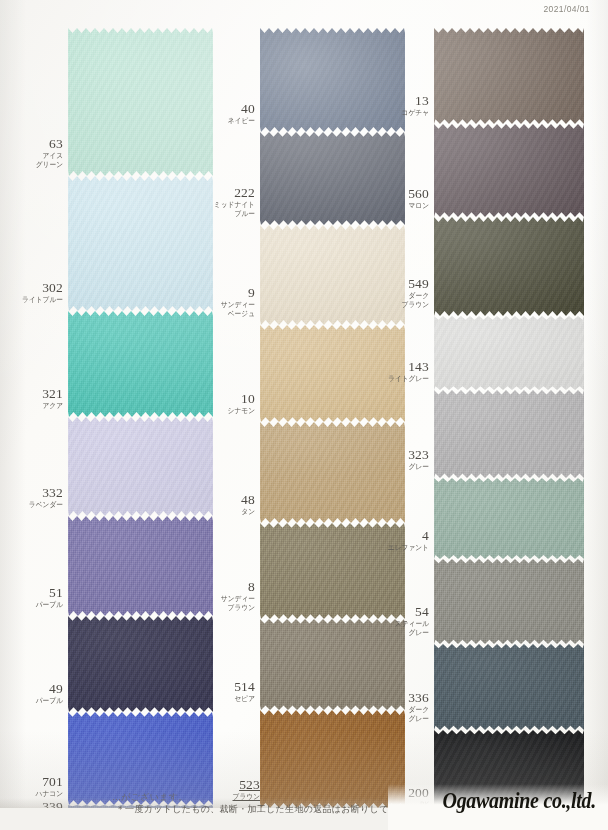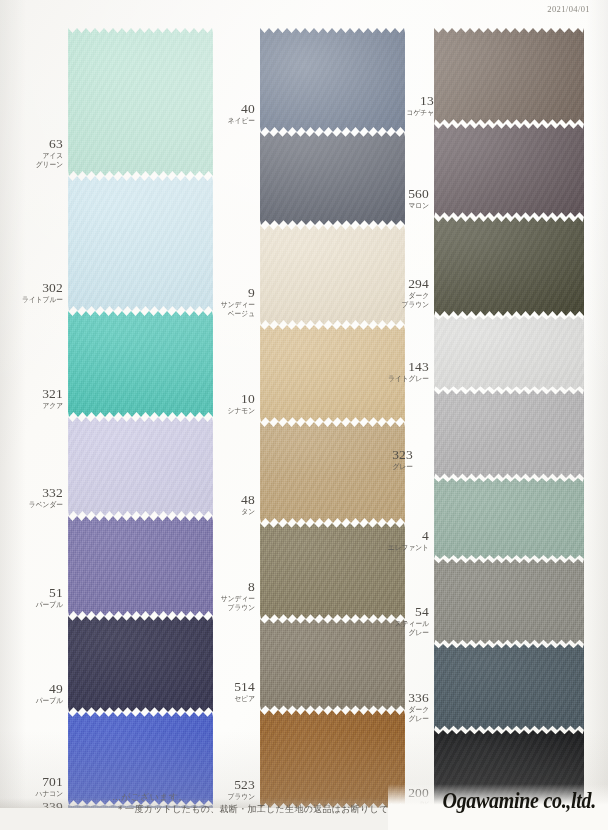--- a/index.html
+++ b/index.html
@@ -22,21 +22,21 @@
     background:
       radial-gradient(150% 90% at 50% 8%, rgba(255,255,255,.55) 0%, rgba(255,255,255,0) 55%),
       linear-gradient(to right, rgba(168,164,158,.20) 0px, rgba(255,255,255,0) 26px),
       linear-gradient(to left, rgba(168,164,158,.16) 0px, rgba(255,255,255,0) 22px),
       linear-gradient(to bottom, rgba(255,255,255,0) 88%, rgba(198,194,186,.28) 100%);
   }
 
   
   #date{
     position:absolute;right:18px;top:4px;
-    font-family:Liberation Serif, serif;
+    font-family:Liberation Sans, sans-serif;
     font-size:8.5px;color:#8b8880;letter-spacing:.4px;
     z-index:7;
   }
 
   
   .col{position:absolute;top:0;}
   #col-left  {left:68px;  width:145px;}
   #col-mid   {left:260px; width:145px;}
   #col-right {left:434px; width:150px;}
 
@@ -200,20 +200,25 @@
   <div class="col" id="col-mid">
       <div class="sw" style="top: 28px; height: 104px;">
         <div class="fab" style="background: rgb(29, 48, 80); clip-path: polygon(0px 0px, 4.5px 5px, 9px 0px, 13.5px 5px, 18px 0px, 22.5px 5px, 27px 0px, 31.5px 5px, 36px 0px, 40.5px 5px, 45px 0px, 49.5px 5px, 54px 0px, 58.5px 5px, 63px 0px, 67.5px 5px, 72px 0px, 76.5px 5px, 81px 0px, 85.5px 5px, 90px 0px, 94.5px 5px, 99px 0px, 103.5px 5px, 108px 0px, 112.5px 5px, 117px 0px, 121.5px 5px, 126px 0px, 130.5px 5px, 135px 0px, 139.5px 5px, 144px 0px, 145px 5px, 145px 0px, 145px 104px, 145px 104px, 140.5px 99px, 136px 104px, 131.5px 99px, 127px 104px, 122.5px 99px, 118px 104px, 113.5px 99px, 109px 104px, 104.5px 99px, 100px 104px, 95.5px 99px, 91px 104px, 86.5px 99px, 82px 104px, 77.5px 99px, 73px 104px, 68.5px 99px, 64px 104px, 59.5px 99px, 55px 104px, 50.5px 99px, 46px 104px, 41.5px 99px, 37px 104px, 32.5px 99px, 28px 104px, 23.5px 99px, 19px 104px, 14.5px 99px, 10px 104px, 5.5px 99px, 1px 104px, 0px 99px, 0px 104px);"></div>
         <div class="lab" style="right: 100%; margin-right: 5px; bottom: 6px;">
           <span class="num">40</span>
           <span class="nm">ネイビー</span>
         </div>
       </div>
       <div class="sw" style="top: 132px; height: 93px;">
         <div class="fab" style="background: rgb(28, 34, 50); clip-path: polygon(0px 0px, 4.5px 4.65px, 9px 0px, 13.5px 4.65px, 18px 0px, 22.5px 4.65px, 27px 0px, 31.5px 4.65px, 36px 0px, 40.5px 4.65px, 45px 0px, 49.5px 4.65px, 54px 0px, 58.5px 4.65px, 63px 0px, 67.5px 4.65px, 72px 0px, 76.5px 4.65px, 81px 0px, 85.5px 4.65px, 90px 0px, 94.5px 4.65px, 99px 0px, 103.5px 4.65px, 108px 0px, 112.5px 4.65px, 117px 0px, 121.5px 4.65px, 126px 0px, 130.5px 4.65px, 135px 0px, 139.5px 4.65px, 144px 0px, 145px 4.65px, 145px 0px, 145px 93px, 145px 93px, 140.5px 88.35px, 136px 93px, 131.5px 88.35px, 127px 93px, 122.5px 88.35px, 118px 93px, 113.5px 88.35px, 109px 93px, 104.5px 88.35px, 100px 93px, 95.5px 88.35px, 91px 93px, 86.5px 88.35px, 82px 93px, 77.5px 88.35px, 73px 93px, 68.5px 88.35px, 64px 93px, 59.5px 88.35px, 55px 93px, 50.5px 88.35px, 46px 93px, 41.5px 88.35px, 37px 93px, 32.5px 88.35px, 28px 93px, 23.5px 88.35px, 19px 93px, 14.5px 88.35px, 10px 93px, 5.5px 88.35px, 1px 93px, 0px 88.35px, 0px 93px);"></div>
+        <div class="lab" style="right: 100%; margin-right: 5px; bottom: 6px;">
+          <span class="num">222</span>
+          <span class="nm">ミッドナイト
+ブルー</span>
+        </div>
       </div>
       <div class="sw" style="top: 225px; height: 100px;">
         <div class="fab" style="background: rgb(228, 216, 192); clip-path: polygon(0px 0px, 4.5px 5px, 9px 0px, 13.5px 5px, 18px 0px, 22.5px 5px, 27px 0px, 31.5px 5px, 36px 0px, 40.5px 5px, 45px 0px, 49.5px 5px, 54px 0px, 58.5px 5px, 63px 0px, 67.5px 5px, 72px 0px, 76.5px 5px, 81px 0px, 85.5px 5px, 90px 0px, 94.5px 5px, 99px 0px, 103.5px 5px, 108px 0px, 112.5px 5px, 117px 0px, 121.5px 5px, 126px 0px, 130.5px 5px, 135px 0px, 139.5px 5px, 144px 0px, 145px 5px, 145px 0px, 145px 100px, 145px 100px, 140.5px 95px, 136px 100px, 131.5px 95px, 127px 100px, 122.5px 95px, 118px 100px, 113.5px 95px, 109px 100px, 104.5px 95px, 100px 100px, 95.5px 95px, 91px 100px, 86.5px 95px, 82px 100px, 77.5px 95px, 73px 100px, 68.5px 95px, 64px 100px, 59.5px 95px, 55px 100px, 50.5px 95px, 46px 100px, 41.5px 95px, 37px 100px, 32.5px 95px, 28px 100px, 23.5px 95px, 19px 100px, 14.5px 95px, 10px 100px, 5.5px 95px, 1px 100px, 0px 95px, 0px 100px);"></div>
         <div class="lab" style="right: 100%; margin-right: 5px; bottom: 6px;">
           <span class="num">9</span>
           <span class="nm">サンディー
 ベージュ</span>
         </div>
       </div>
       <div class="sw" style="top: 325px; height: 97px;">
@@ -240,59 +245,59 @@
       </div>
       <div class="sw" style="top: 619px; height: 91px;">
         <div class="fab" style="background: rgb(138, 130, 114); clip-path: polygon(0px 0px, 4.5px 4.55px, 9px 0px, 13.5px 4.55px, 18px 0px, 22.5px 4.55px, 27px 0px, 31.5px 4.55px, 36px 0px, 40.5px 4.55px, 45px 0px, 49.5px 4.55px, 54px 0px, 58.5px 4.55px, 63px 0px, 67.5px 4.55px, 72px 0px, 76.5px 4.55px, 81px 0px, 85.5px 4.55px, 90px 0px, 94.5px 4.55px, 99px 0px, 103.5px 4.55px, 108px 0px, 112.5px 4.55px, 117px 0px, 121.5px 4.55px, 126px 0px, 130.5px 4.55px, 135px 0px, 139.5px 4.55px, 144px 0px, 145px 4.55px, 145px 0px, 145px 91px, 145px 91px, 140.5px 86.45px, 136px 91px, 131.5px 86.45px, 127px 91px, 122.5px 86.45px, 118px 91px, 113.5px 86.45px, 109px 91px, 104.5px 86.45px, 100px 91px, 95.5px 86.45px, 91px 91px, 86.5px 86.45px, 82px 91px, 77.5px 86.45px, 73px 91px, 68.5px 86.45px, 64px 91px, 59.5px 86.45px, 55px 91px, 50.5px 86.45px, 46px 91px, 41.5px 86.45px, 37px 91px, 32.5px 86.45px, 28px 91px, 23.5px 86.45px, 19px 91px, 14.5px 86.45px, 10px 91px, 5.5px 86.45px, 1px 91px, 0px 86.45px, 0px 91px);"></div>
         <div class="lab" style="right: 100%; margin-right: 5px; bottom: 6px;">
           <span class="num">514</span>
           <span class="nm">セピア</span>
         </div>
       </div>
       <div class="sw" style="top: 710px; height: 98px;">
         <div class="fab" style="background: rgb(149, 97, 44); clip-path: polygon(0px 0px, 4.5px 4.9px, 9px 0px, 13.5px 4.9px, 18px 0px, 22.5px 4.9px, 27px 0px, 31.5px 4.9px, 36px 0px, 40.5px 4.9px, 45px 0px, 49.5px 4.9px, 54px 0px, 58.5px 4.9px, 63px 0px, 67.5px 4.9px, 72px 0px, 76.5px 4.9px, 81px 0px, 85.5px 4.9px, 90px 0px, 94.5px 4.9px, 99px 0px, 103.5px 4.9px, 108px 0px, 112.5px 4.9px, 117px 0px, 121.5px 4.9px, 126px 0px, 130.5px 4.9px, 135px 0px, 139.5px 4.9px, 144px 0px, 145px 4.9px, 145px 0px, 145px 98px, 145px 98px, 140.5px 93.1px, 136px 98px, 131.5px 93.1px, 127px 98px, 122.5px 93.1px, 118px 98px, 113.5px 93.1px, 109px 98px, 104.5px 93.1px, 100px 98px, 95.5px 93.1px, 91px 98px, 86.5px 93.1px, 82px 98px, 77.5px 93.1px, 73px 98px, 68.5px 93.1px, 64px 98px, 59.5px 93.1px, 55px 98px, 50.5px 93.1px, 46px 98px, 41.5px 93.1px, 37px 98px, 32.5px 93.1px, 28px 98px, 23.5px 93.1px, 19px 98px, 14.5px 93.1px, 10px 98px, 5.5px 93.1px, 1px 98px, 0px 93.1px, 0px 98px);"></div>
-        <div class="lab" style="right: 100%; margin-right: 5px; bottom: 6px;">
+        <div class="lab" style="right: 100%; bottom: 6px; text-decoration: underline;">
           <span class="num">523</span>
           <span class="nm">ブラウン</span>
         </div>
       </div>
     </div>
   <div class="col" id="col-right">
       <div class="sw" style="top: 28px; height: 96px;">
         <div class="fab" style="background: rgb(76, 58, 45); clip-path: polygon(0px 0px, 4.5px 4.8px, 9px 0px, 13.5px 4.8px, 18px 0px, 22.5px 4.8px, 27px 0px, 31.5px 4.8px, 36px 0px, 40.5px 4.8px, 45px 0px, 49.5px 4.8px, 54px 0px, 58.5px 4.8px, 63px 0px, 67.5px 4.8px, 72px 0px, 76.5px 4.8px, 81px 0px, 85.5px 4.8px, 90px 0px, 94.5px 4.8px, 99px 0px, 103.5px 4.8px, 108px 0px, 112.5px 4.8px, 117px 0px, 121.5px 4.8px, 126px 0px, 130.5px 4.8px, 135px 0px, 139.5px 4.8px, 144px 0px, 148.5px 4.8px, 150px 0px, 150px 96px, 150px 96px, 145.5px 91.2px, 141px 96px, 136.5px 91.2px, 132px 96px, 127.5px 91.2px, 123px 96px, 118.5px 91.2px, 114px 96px, 109.5px 91.2px, 105px 96px, 100.5px 91.2px, 96px 96px, 91.5px 91.2px, 87px 96px, 82.5px 91.2px, 78px 96px, 73.5px 91.2px, 69px 96px, 64.5px 91.2px, 60px 96px, 55.5px 91.2px, 51px 96px, 46.5px 91.2px, 42px 96px, 37.5px 91.2px, 33px 96px, 28.5px 91.2px, 24px 96px, 19.5px 91.2px, 15px 96px, 10.5px 91.2px, 6px 96px, 1.5px 91.2px, 0px 96px);"></div>
-        <div class="lab" style="right: 100%; bottom: 6px;">
+        <div class="lab" style="right: 100%; margin-right: 5px; bottom: 6px;">
           <span class="num">13</span>
           <span class="nm">コゲチャ</span>
         </div>
       </div>
       <div class="sw" style="top: 124px; height: 93px;">
         <div class="fab" style="background: rgb(58, 43, 49); clip-path: polygon(0px 0px, 4.5px 4.65px, 9px 0px, 13.5px 4.65px, 18px 0px, 22.5px 4.65px, 27px 0px, 31.5px 4.65px, 36px 0px, 40.5px 4.65px, 45px 0px, 49.5px 4.65px, 54px 0px, 58.5px 4.65px, 63px 0px, 67.5px 4.65px, 72px 0px, 76.5px 4.65px, 81px 0px, 85.5px 4.65px, 90px 0px, 94.5px 4.65px, 99px 0px, 103.5px 4.65px, 108px 0px, 112.5px 4.65px, 117px 0px, 121.5px 4.65px, 126px 0px, 130.5px 4.65px, 135px 0px, 139.5px 4.65px, 144px 0px, 148.5px 4.65px, 150px 0px, 150px 93px, 150px 93px, 145.5px 88.35px, 141px 93px, 136.5px 88.35px, 132px 93px, 127.5px 88.35px, 123px 93px, 118.5px 88.35px, 114px 93px, 109.5px 88.35px, 105px 93px, 100.5px 88.35px, 96px 93px, 91.5px 88.35px, 87px 93px, 82.5px 88.35px, 78px 93px, 73.5px 88.35px, 69px 93px, 64.5px 88.35px, 60px 93px, 55.5px 88.35px, 51px 93px, 46.5px 88.35px, 42px 93px, 37.5px 88.35px, 33px 93px, 28.5px 88.35px, 24px 93px, 19.5px 88.35px, 15px 93px, 10.5px 88.35px, 6px 93px, 1.5px 88.35px, 0px 93px);"></div>
         <div class="lab" style="right: 100%; margin-right: 5px; bottom: 6px;">
           <span class="num">560</span>
           <span class="nm">マロン</span>
         </div>
       </div>
       <div class="sw" style="top: 217px; height: 99px;">
         <div class="fab" style="background: rgb(51, 51, 31); clip-path: polygon(0px 0px, 4.5px 4.95px, 9px 0px, 13.5px 4.95px, 18px 0px, 22.5px 4.95px, 27px 0px, 31.5px 4.95px, 36px 0px, 40.5px 4.95px, 45px 0px, 49.5px 4.95px, 54px 0px, 58.5px 4.95px, 63px 0px, 67.5px 4.95px, 72px 0px, 76.5px 4.95px, 81px 0px, 85.5px 4.95px, 90px 0px, 94.5px 4.95px, 99px 0px, 103.5px 4.95px, 108px 0px, 112.5px 4.95px, 117px 0px, 121.5px 4.95px, 126px 0px, 130.5px 4.95px, 135px 0px, 139.5px 4.95px, 144px 0px, 148.5px 4.95px, 150px 0px, 150px 99px, 150px 99px, 145.5px 94.05px, 141px 99px, 136.5px 94.05px, 132px 99px, 127.5px 94.05px, 123px 99px, 118.5px 94.05px, 114px 99px, 109.5px 94.05px, 105px 99px, 100.5px 94.05px, 96px 99px, 91.5px 94.05px, 87px 99px, 82.5px 94.05px, 78px 99px, 73.5px 94.05px, 69px 99px, 64.5px 94.05px, 60px 99px, 55.5px 94.05px, 51px 99px, 46.5px 94.05px, 42px 99px, 37.5px 94.05px, 33px 99px, 28.5px 94.05px, 24px 99px, 19.5px 94.05px, 15px 99px, 10.5px 94.05px, 6px 99px, 1.5px 94.05px, 0px 99px);"></div>
         <div class="lab" style="right: 100%; margin-right: 5px; bottom: 6px;">
-          <span class="num">294</span>
+          <span class="num">549</span>
           <span class="nm">ダーク
 ブラウン</span>
         </div>
       </div>
       <div class="sw" style="top: 316px; height: 74px;">
         <div class="fab" style="background: rgb(220, 220, 218); clip-path: polygon(0px 0px, 4.5px 3.7px, 9px 0px, 13.5px 3.7px, 18px 0px, 22.5px 3.7px, 27px 0px, 31.5px 3.7px, 36px 0px, 40.5px 3.7px, 45px 0px, 49.5px 3.7px, 54px 0px, 58.5px 3.7px, 63px 0px, 67.5px 3.7px, 72px 0px, 76.5px 3.7px, 81px 0px, 85.5px 3.7px, 90px 0px, 94.5px 3.7px, 99px 0px, 103.5px 3.7px, 108px 0px, 112.5px 3.7px, 117px 0px, 121.5px 3.7px, 126px 0px, 130.5px 3.7px, 135px 0px, 139.5px 3.7px, 144px 0px, 148.5px 3.7px, 150px 0px, 150px 74px, 150px 74px, 145.5px 70.3px, 141px 74px, 136.5px 70.3px, 132px 74px, 127.5px 70.3px, 123px 74px, 118.5px 70.3px, 114px 74px, 109.5px 70.3px, 105px 74px, 100.5px 70.3px, 96px 74px, 91.5px 70.3px, 87px 74px, 82.5px 70.3px, 78px 74px, 73.5px 70.3px, 69px 74px, 64.5px 70.3px, 60px 74px, 55.5px 70.3px, 51px 74px, 46.5px 70.3px, 42px 74px, 37.5px 70.3px, 33px 74px, 28.5px 70.3px, 24px 74px, 19.5px 70.3px, 15px 74px, 10.5px 70.3px, 6px 74px, 1.5px 70.3px, 0px 74px);"></div>
         <div class="lab" style="right: 100%; margin-right: 5px; bottom: 6px;">
           <span class="num">143</span>
           <span class="nm">ライトグレー</span>
         </div>
       </div>
       <div class="sw" style="top: 390px; height: 88px;">
         <div class="fab" style="background: rgb(182, 181, 182); clip-path: polygon(0px 0px, 4.5px 4.4px, 9px 0px, 13.5px 4.4px, 18px 0px, 22.5px 4.4px, 27px 0px, 31.5px 4.4px, 36px 0px, 40.5px 4.4px, 45px 0px, 49.5px 4.4px, 54px 0px, 58.5px 4.4px, 63px 0px, 67.5px 4.4px, 72px 0px, 76.5px 4.4px, 81px 0px, 85.5px 4.4px, 90px 0px, 94.5px 4.4px, 99px 0px, 103.5px 4.4px, 108px 0px, 112.5px 4.4px, 117px 0px, 121.5px 4.4px, 126px 0px, 130.5px 4.4px, 135px 0px, 139.5px 4.4px, 144px 0px, 148.5px 4.4px, 150px 0px, 150px 88px, 150px 88px, 145.5px 83.6px, 141px 88px, 136.5px 83.6px, 132px 88px, 127.5px 83.6px, 123px 88px, 118.5px 83.6px, 114px 88px, 109.5px 83.6px, 105px 88px, 100.5px 83.6px, 96px 88px, 91.5px 83.6px, 87px 88px, 82.5px 83.6px, 78px 88px, 73.5px 83.6px, 69px 88px, 64.5px 83.6px, 60px 88px, 55.5px 83.6px, 51px 88px, 46.5px 83.6px, 42px 88px, 37.5px 83.6px, 33px 88px, 28.5px 83.6px, 24px 88px, 19.5px 83.6px, 15px 88px, 10.5px 83.6px, 6px 88px, 1.5px 83.6px, 0px 88px);"></div>
-        <div class="lab" style="right: 100%; margin-right: 21px; bottom: 6px;">
+        <div class="lab" style="right: 100%; margin-right: 5px; bottom: 6px;">
           <span class="num">323</span>
           <span class="nm">グレー</span>
         </div>
       </div>
       <div class="sw" style="top: 478px; height: 81px;">
         <div class="fab" style="background: rgb(154, 180, 167); clip-path: polygon(0px 0px, 4.5px 4.05px, 9px 0px, 13.5px 4.05px, 18px 0px, 22.5px 4.05px, 27px 0px, 31.5px 4.05px, 36px 0px, 40.5px 4.05px, 45px 0px, 49.5px 4.05px, 54px 0px, 58.5px 4.05px, 63px 0px, 67.5px 4.05px, 72px 0px, 76.5px 4.05px, 81px 0px, 85.5px 4.05px, 90px 0px, 94.5px 4.05px, 99px 0px, 103.5px 4.05px, 108px 0px, 112.5px 4.05px, 117px 0px, 121.5px 4.05px, 126px 0px, 130.5px 4.05px, 135px 0px, 139.5px 4.05px, 144px 0px, 148.5px 4.05px, 150px 0px, 150px 81px, 150px 81px, 145.5px 76.95px, 141px 81px, 136.5px 76.95px, 132px 81px, 127.5px 76.95px, 123px 81px, 118.5px 76.95px, 114px 81px, 109.5px 76.95px, 105px 81px, 100.5px 76.95px, 96px 81px, 91.5px 76.95px, 87px 81px, 82.5px 76.95px, 78px 81px, 73.5px 76.95px, 69px 81px, 64.5px 76.95px, 60px 81px, 55.5px 76.95px, 51px 81px, 46.5px 76.95px, 42px 81px, 37.5px 76.95px, 33px 81px, 28.5px 76.95px, 24px 81px, 19.5px 76.95px, 15px 81px, 10.5px 76.95px, 6px 81px, 1.5px 76.95px, 0px 81px);"></div>
         <div class="lab" style="right: 100%; margin-right: 5px; bottom: 6px;">
           <span class="num">4</span>
           <span class="nm">エレファント</span>
         </div>

